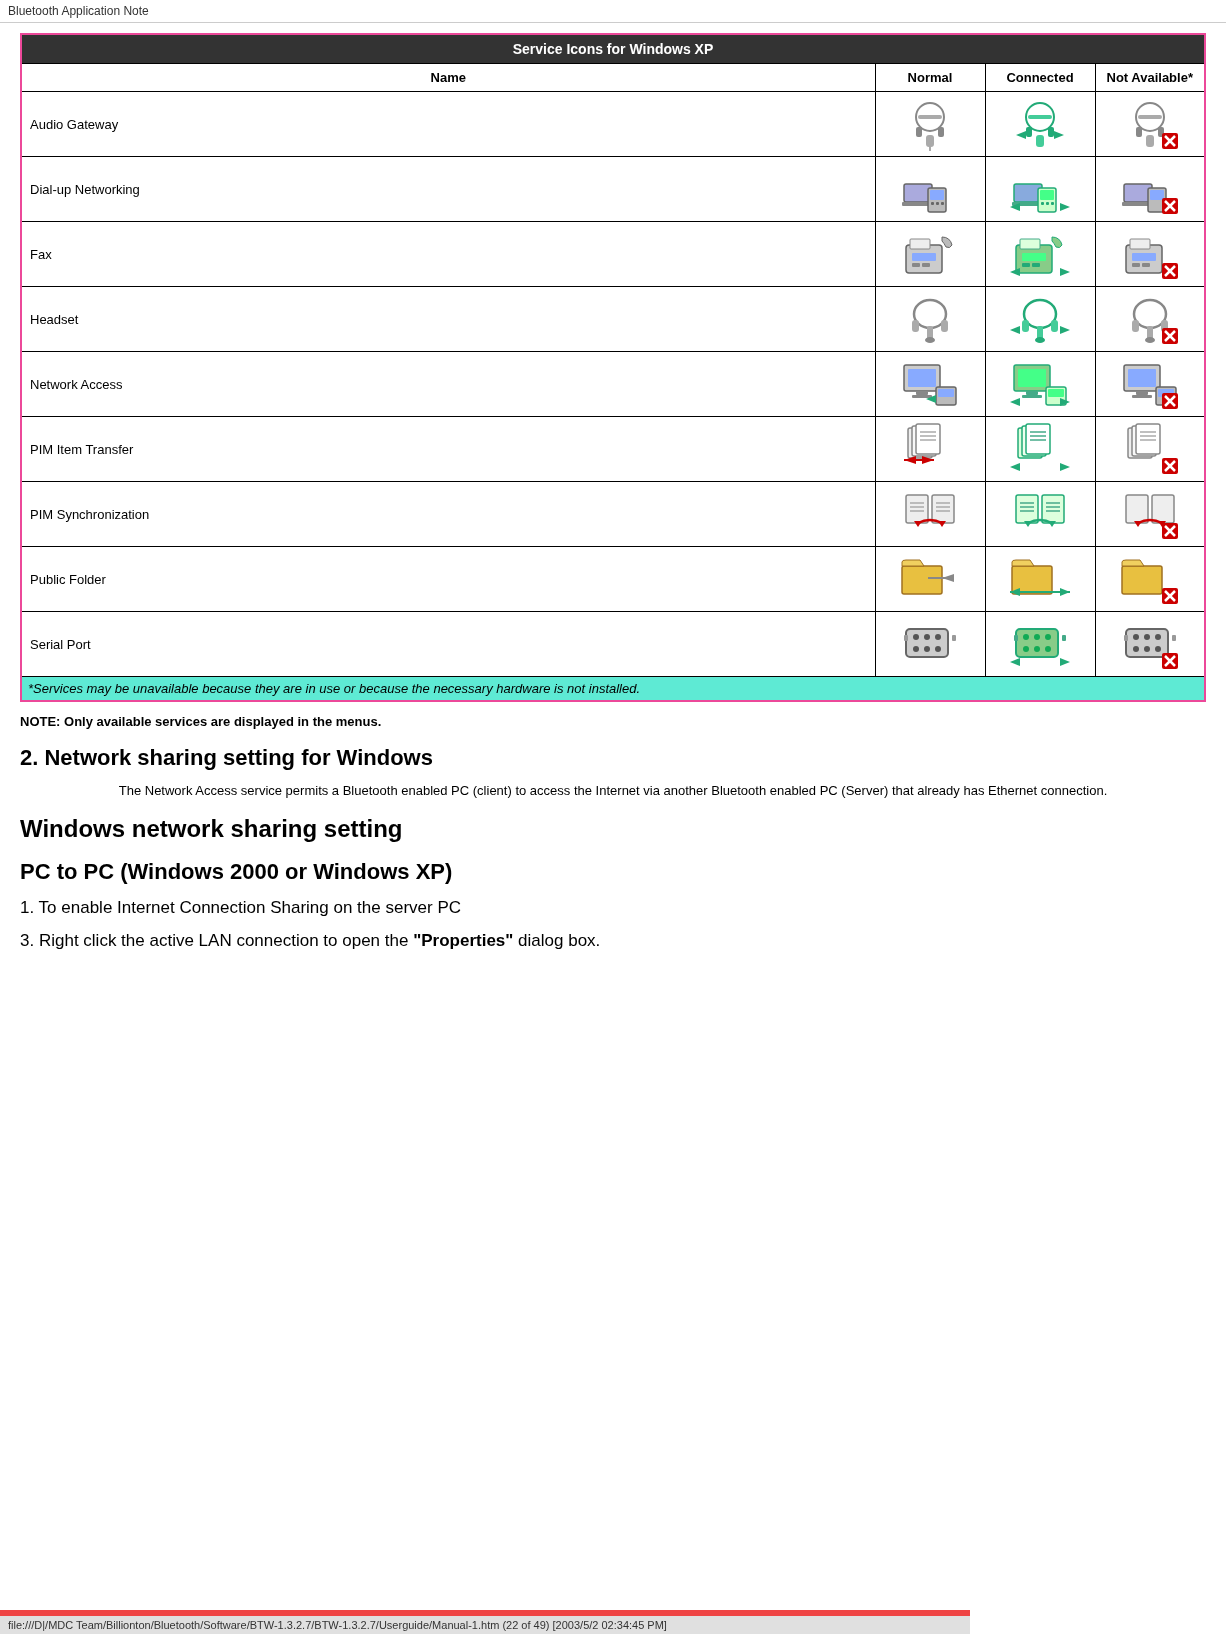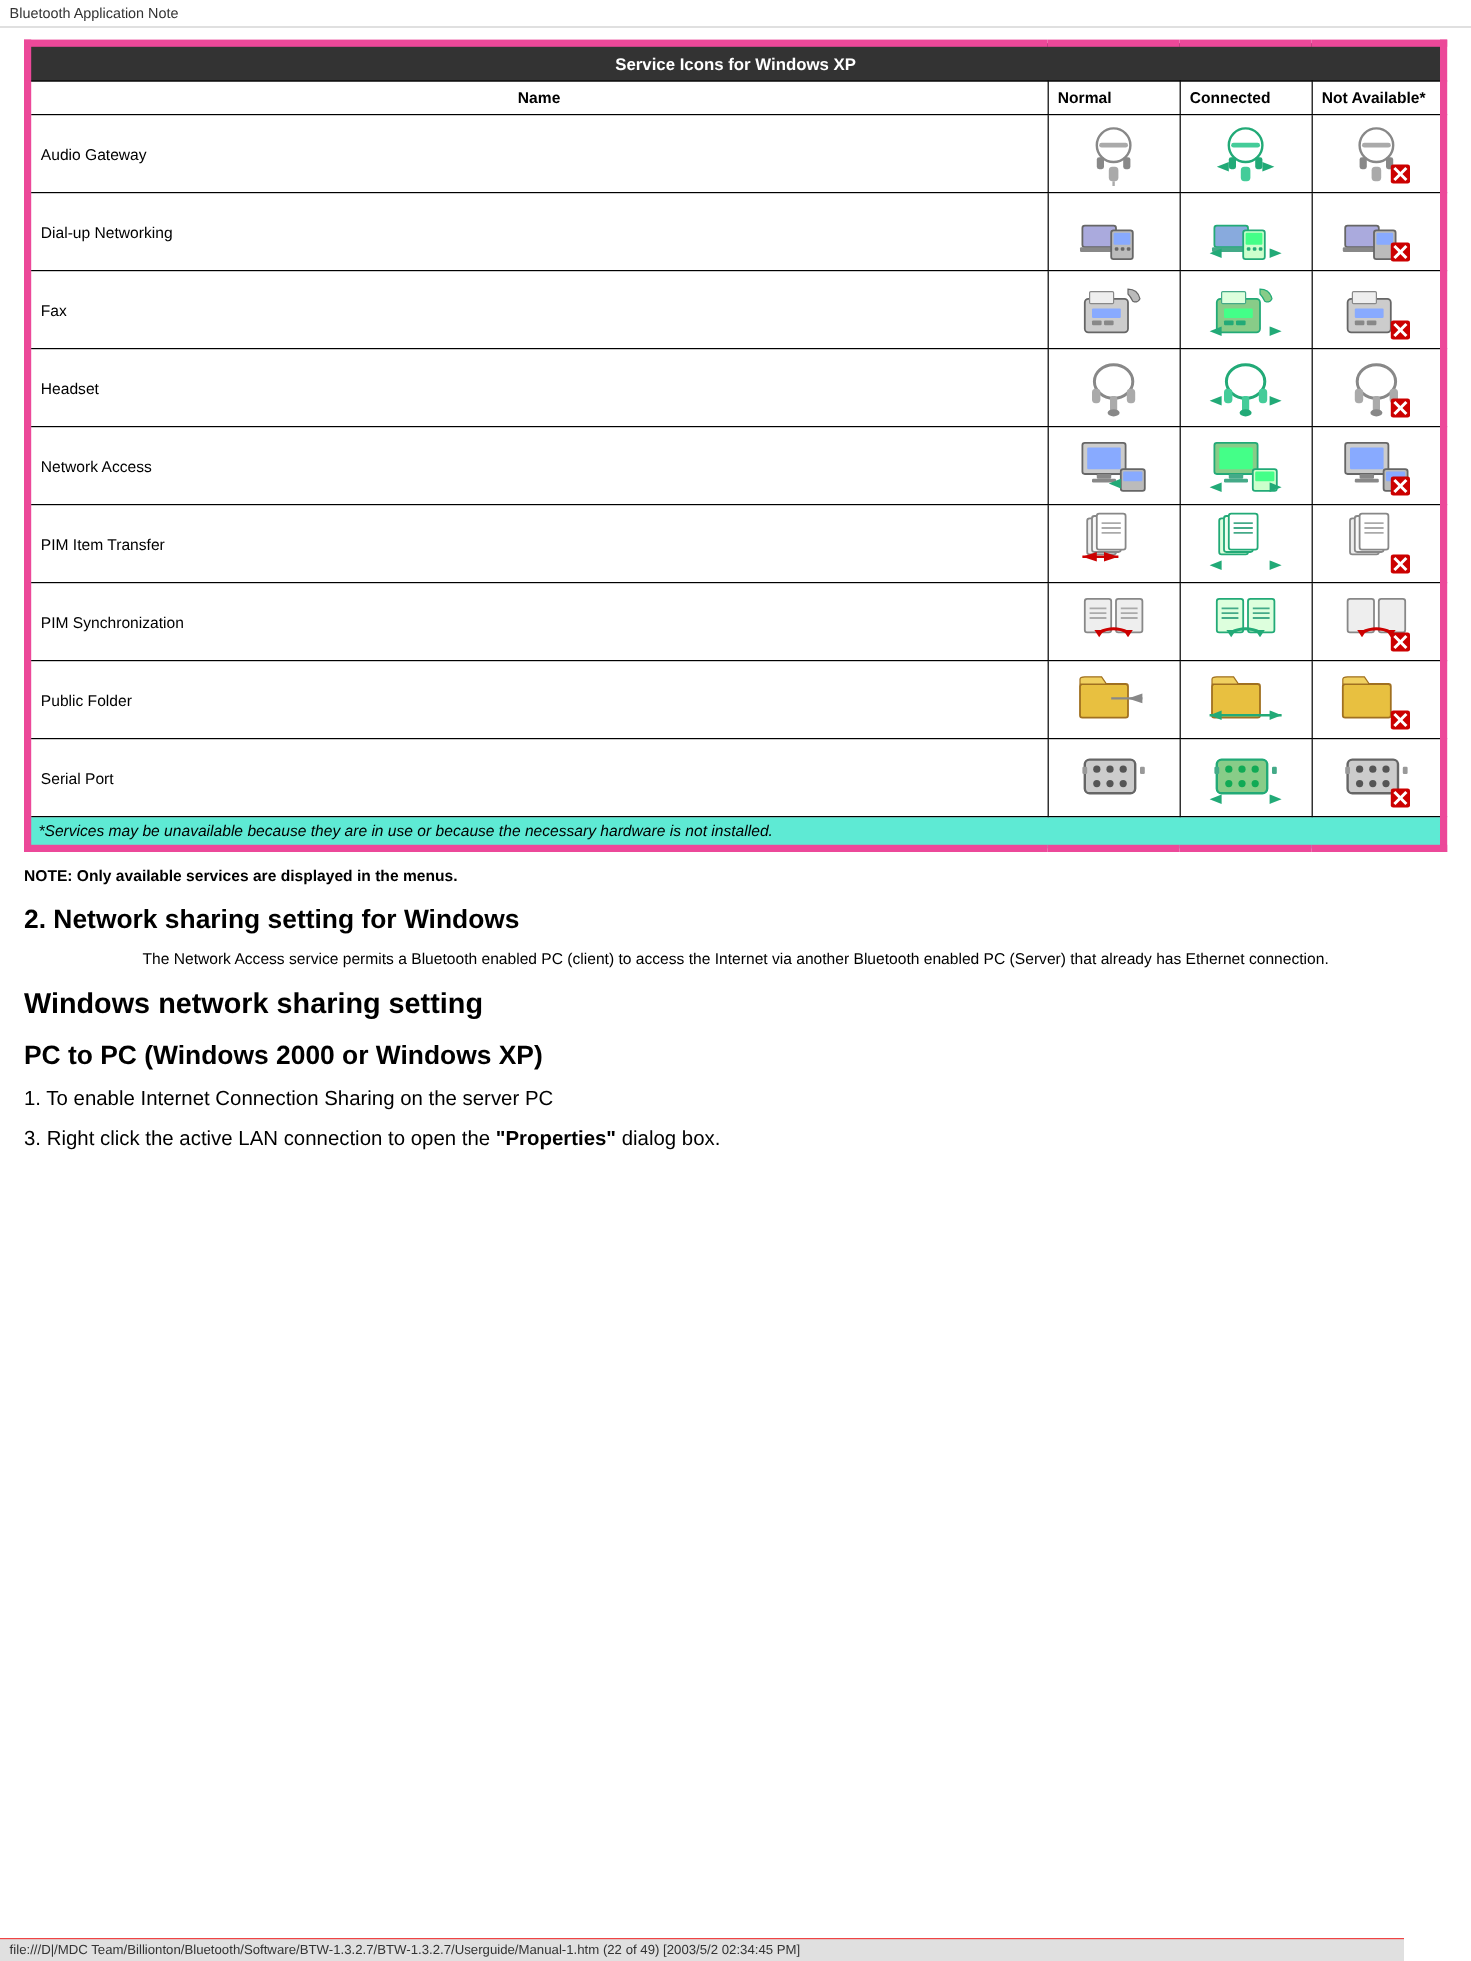--- a/index.html
+++ b/index.html
@@ -21,21 +21,21 @@
     }
 
     .main-content {
       padding: 10px 20px 20px 20px;
     }
 
     
     .service-table {
       width: 100%;
       border-collapse: collapse;
-      border: 6px solid #ec4899;
+      border: 2px solid #ec4899;
       margin-bottom: 12px;
     }
 
     .service-table th, .service-table td {
       border: 1px solid #000;
       padding: 6px 8px;
       text-align: center;
       vertical-align: middle;
     }
 
@@ -48,21 +48,21 @@
 
     .service-table thead tr.col-headers th {
       background: #fff;
       color: #000;
       font-weight: bold;
       font-size: 13px;
       text-align: center;
     }
 
     .service-table thead tr.col-headers th:not(:first-child) {
-      text-align: left;
+      text-align: center;
     }
 
     .service-table td:first-child {
       text-align: left;
       font-size: 13px;
     }
 
     .service-table tfoot td {
       text-align: left;
       font-size: 11px;
@@ -105,23 +105,23 @@
     .list-item {
       font-size: 17px;
       line-height: 1.5;
       margin-bottom: 8px;
     }
 
     .footer-bar {
       position: fixed;
       bottom: 0;
       left: 0;
-      width: 1170px;
+      width: 970px;
       background: #e0e0e0;
-      border-top: 1px solid #ef4444;
+      border-top: 6px solid #ef4444;
       font-size: 11px;
       padding: 3px 8px;
       color: #333;
       margin-top: 12px;
     }
 
     
     .svc-icon {
       width: 64px;
       height: 54px;

